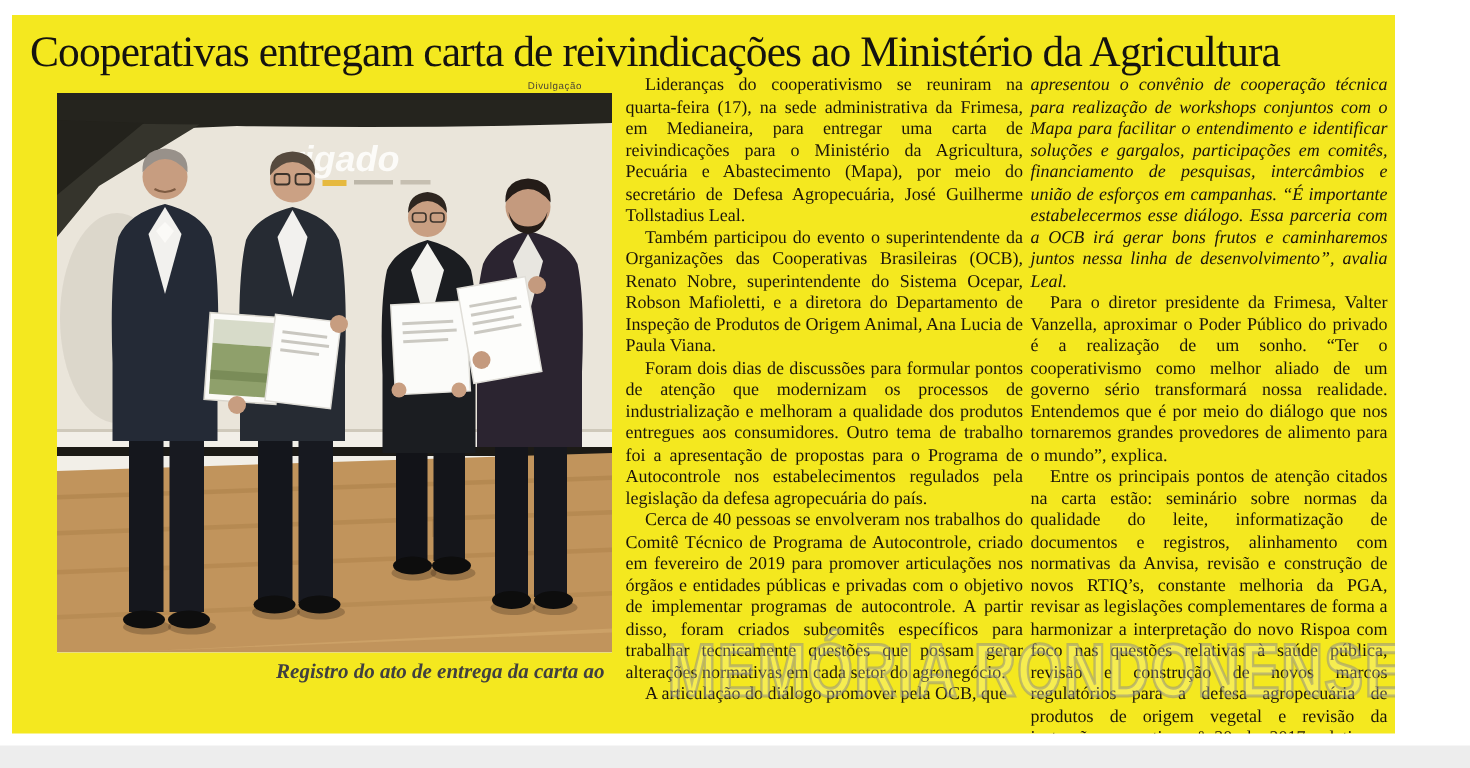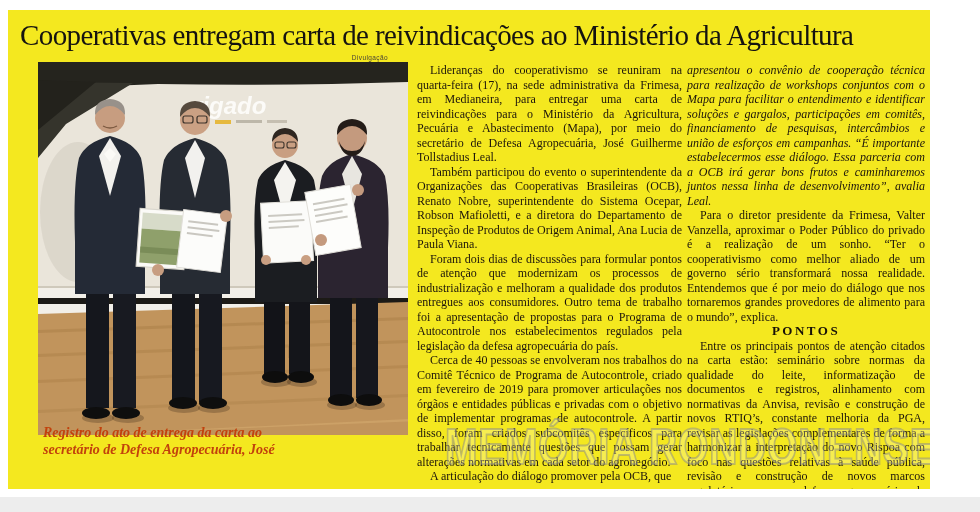--- a/index.html
+++ b/index.html
@@ -26,28 +26,28 @@
     position:absolute;left:300px;top:44px;width:80px;text-align:right;
     font-family:"Liberation Sans", sans-serif;
     font-size:6.5px;color:#4a4336;letter-spacing:.4px;
   }
   .photo{
     position:absolute;left:30px;top:52px;width:370px;height:373px;
     background:#eae5da;overflow:hidden;
   }
   .photo svg{display:block;}
   .caption{
-    position:absolute;left:35px;top:415px;width:360px;text-align:left;
+    position:absolute;left:35px;top:431px;width:360px;text-align:right;
     font-family:"Liberation Serif", serif;
-    font-size:14px;font-weight:bold;font-style:italic;color:#c2410c;
+    font-size:14px;font-weight:bold;font-style:italic;color:#404040;
     line-height:16.5px;
   }
   .caption span{display:block;}
   .col{
-    position:absolute;top:53px;
+    position:absolute;top:39px;
     font-size:12px;line-height:14.5px;color:#1c150b;
     text-align:justify;
   }
   .col-1{left:409px;width:265px;}
   .col-2{left:679px;width:238px;}
   .col p{margin:0;text-indent:13px;}
   .col p.cont{text-indent:0;font-style:italic;}
   .section-head{
     text-align:center;font-weight:bold;letter-spacing:2.5px;
     font-size:13px;margin:4px 0 2px 0;text-indent:0 !important;color:#171107;
@@ -191,35 +191,33 @@
           <rect x="278" y="156" width="32" height="2" fill="#cbc9c2"></rect>
         </g>
         <circle cx="283" cy="178" r="6" fill="#c49a7e"></circle>
         <circle cx="320" cy="128" r="6" fill="#c49a7e"></circle>
       </g>
     </svg>
   </div>
 
   <div class="caption">
     <span>Registro do ato de entrega da carta ao</span>
-    <span>secretário de Defesa Agropecuária, José</span>
   </div>
 
   <div class="col col-1">
     <p>Lideranças do cooperativismo se reuniram na quarta-feira (17), na sede administrativa da Frimesa, em Medianeira, para entregar uma carta de reivindicações para o Ministério da Agricultura, Pecuária e Abastecimento (Mapa), por meio do secretário de Defesa Agropecuária, José Guilherme Tollstadius Leal.</p>
     <p>Também participou do evento o superintendente da Organizações das Cooperativas Brasileiras (OCB), Renato Nobre, superintendente do Sistema Ocepar, Robson Mafioletti, e a diretora do Departamento de Inspeção de Produtos de Origem Animal, Ana Lucia de Paula Viana.</p>
     <p>Foram dois dias de discussões para formular pontos de atenção que modernizam os processos de industrialização e melhoram a qualidade dos produtos entregues aos consumidores. Outro tema de trabalho foi a apresentação de propostas para o Programa de Autocontrole nos estabelecimentos regulados pela legislação da defesa agropecuária do país.</p>
     <p>Cerca de 40 pessoas se envolveram nos trabalhos do Comitê Técnico de Programa de Autocontrole, criado em fevereiro de 2019 para promover articulações nos órgãos e entidades públicas e privadas com o objetivo de implementar programas de autocontrole. A partir disso, foram criados subcomitês específicos para trabalhar tecnicamente questões que possam gerar alterações normativas em cada setor do agronegócio.</p>
     <p>A articulação do diálogo promover pela OCB, que</p>
   </div>
 
   <div class="col col-2">
     <p class="cont">apresentou o convênio de cooperação técnica para realização de workshops conjuntos com o Mapa para facilitar o entendimento e identificar soluções e gargalos, participações em comitês, financiamento de pesquisas, intercâmbios e união de esforços em campanhas. “É importante estabelecermos esse diálogo. Essa parceria com a OCB irá gerar bons frutos e caminharemos juntos nessa linha de desenvolvimento”, avalia Leal.</p>
     <p>Para o diretor presidente da Frimesa, Valter Vanzella, aproximar o Poder Público do privado é a realização de um sonho. “Ter o cooperativismo como melhor aliado de um governo sério transformará nossa realidade. Entendemos que é por meio do diálogo que nos tornaremos grandes provedores de alimento para o mundo”, explica.</p>
-    <p class="section-head">PONTOS</p>
     <p>Entre os principais pontos de atenção citados na carta estão: seminário sobre normas da qualidade do leite, informatização de documentos e registros, alinhamento com normativas da Anvisa, revisão e construção de novos RTIQ’s, constante melhoria da PGA, revisar as legislações complementares de forma a harmonizar a interpretação do novo Rispoa com foco nas questões relativas à saúde pública, revisão e construção de novos marcos regulatórios para a defesa agropecuária de produtos de origem vegetal e revisão da instrução normativa nº 30 de 2017 relativa a inovações tecnológicas.</p>
   </div>
 
   <div class="watermark">MEMÓRIA RONDONENSE</div>
 
 </div>
 
 <div class="bottom-strip"></div>
 
 </body></html>

